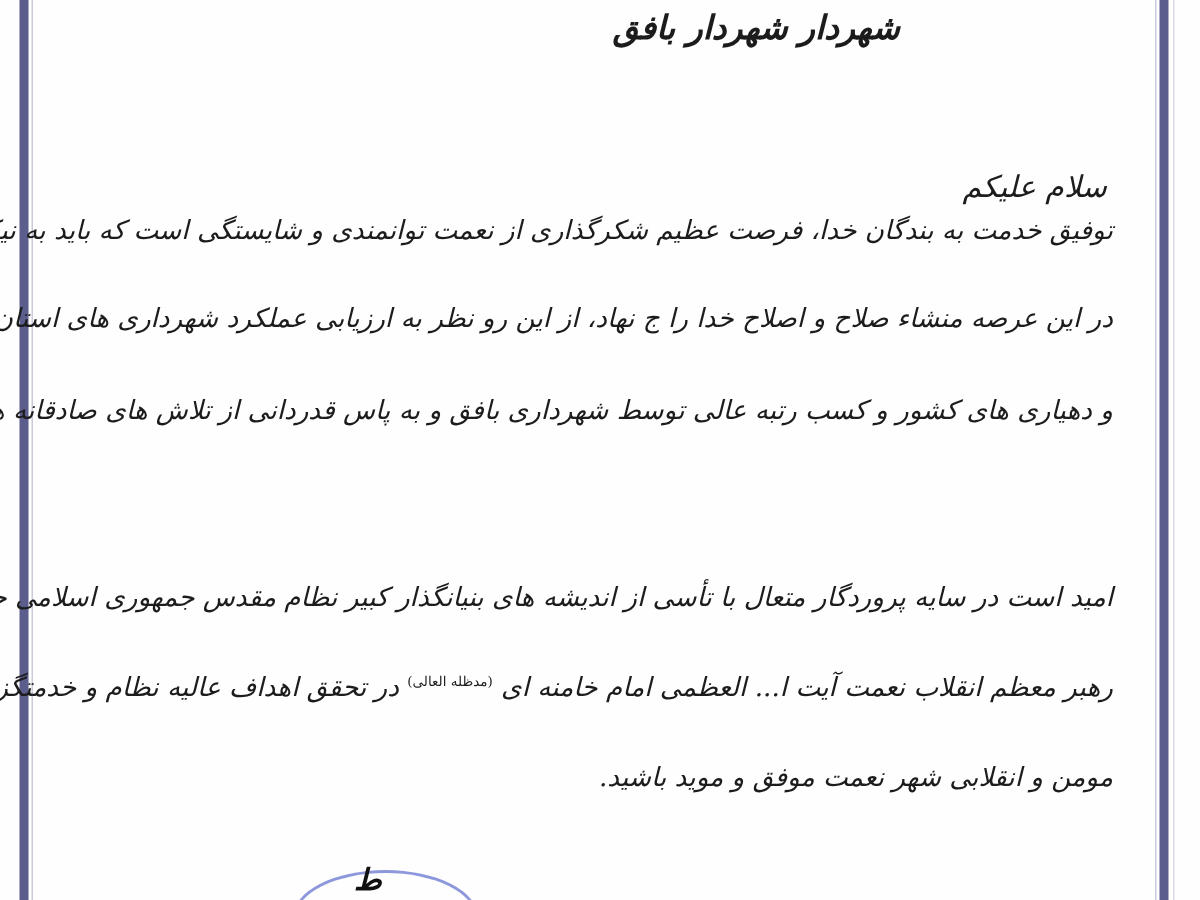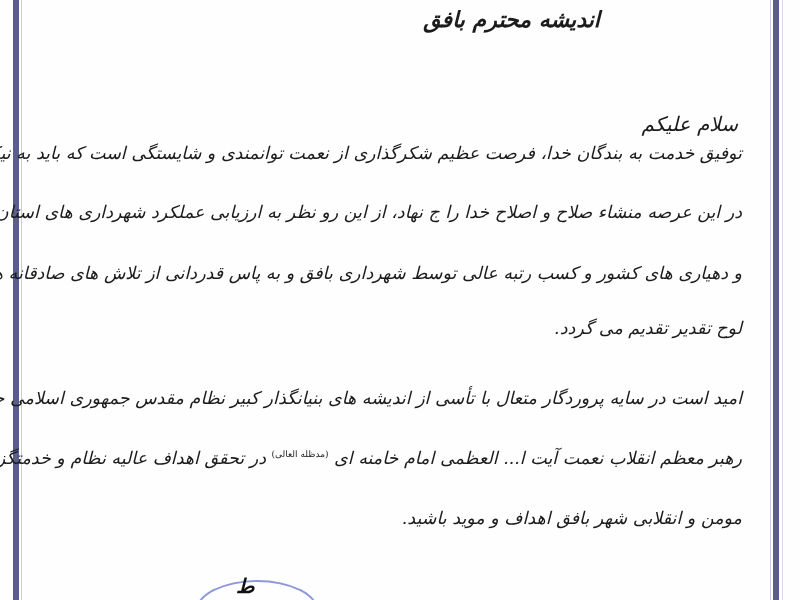--- a/index.html
+++ b/index.html
@@ -112,38 +112,37 @@
 </head>
 <body>
 
 <div class="page">
   <div class="border-left"></div>
   <div class="border-left-thin"></div>
   <div class="border-right-thin"></div>
   <div class="border-right"></div>
   <div class="border-right-outer"></div>
 
-  <div class="text-line heading">اندیشه محترم بافق</div>
+  <div class="text-line heading">شهردار شهردار بافق</div>
 
   <div class="text-line greeting">سلام علیکم</div>
 
   <div class="text-line body-line l1">توفیق خدمت به بندگان خدا، فرصت عظیم شکرگذاری از نعمت توانمندی و شایستگی است که باید به نیکی قدر دانست و آنان را که</div>
   <div class="text-line body-line l2">در این عرصه منشاء صلاح و اصلاح خدا را ج نهاد، از این رو نظر به ارزیابی عملکرد شهرداری های استان طی سال ۱۴۰۱ توسط سازمان شهرداری ها</div>
   <div class="text-line body-line l3">و دهیاری های کشور و کسب رتبه عالی توسط شهرداری بافق و به پاس قدردانی از تلاش های صادقانه همکارانتان و مدیریت ارزشمند جنابعالی، این</div>
-  <div class="text-line body-line l4">لوح تقدیر تقدیم می گردد.</div>
 
   <div class="text-line body-line l5">
     <span>امید است در سایه پروردگار متعال با تأسی از اندیشه های بنیانگذار کبیر نظام مقدس جمهوری اسلامی حضرت امام خمینی</span>
     
     
   </div>
 
   <div class="text-line body-line l6">
     <span>رهبر معظم انقلاب نعمت آیت ا... العظمی امام خامنه ای</span>
     <span class="sup">(مدظله العالی)</span>
     <span>در تحقق اهداف عالیه نظام و خدمتگزاری به مردم شریف،</span>
   </div>
 
-  <div class="text-line body-line l7">مومن و انقلابی شهر بافق اهداف و موید باشید.</div>
+  <div class="text-line body-line l7">مومن و انقلابی شهر نعمت موفق و موید باشید.</div>
 
   <div class="stamp"></div>
   <div class="signature-mark">ط</div>
 </div>
 
 </body></html>

